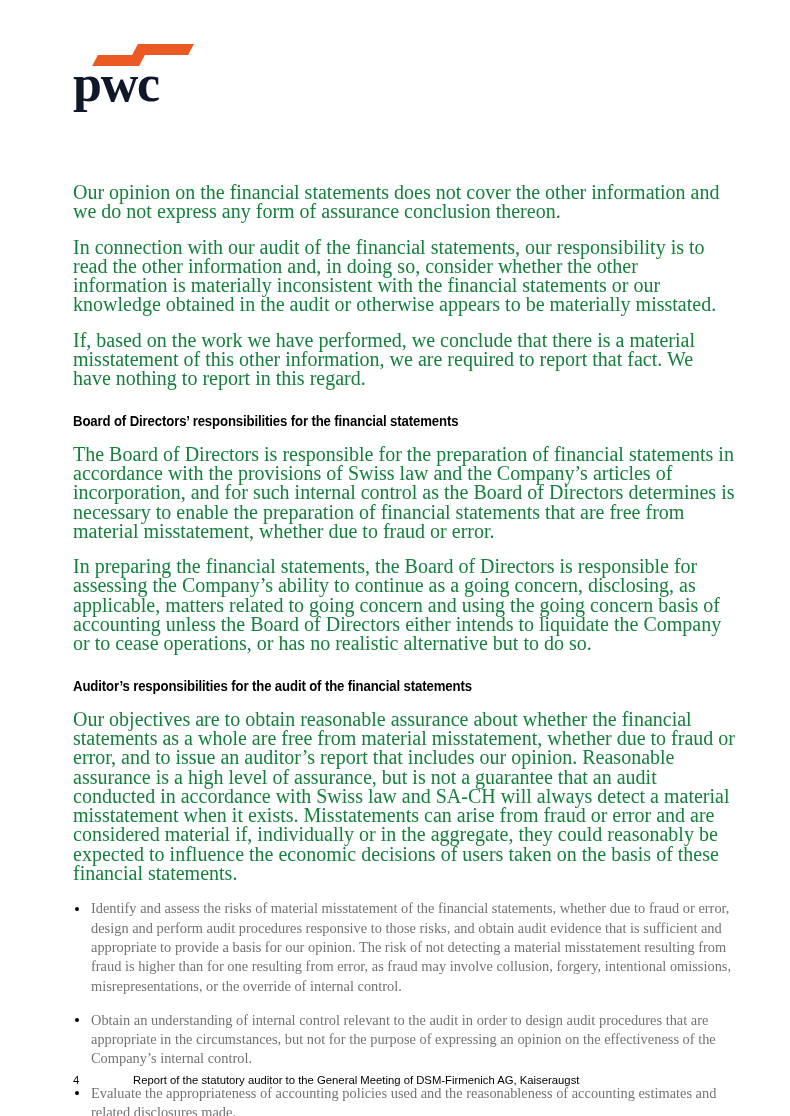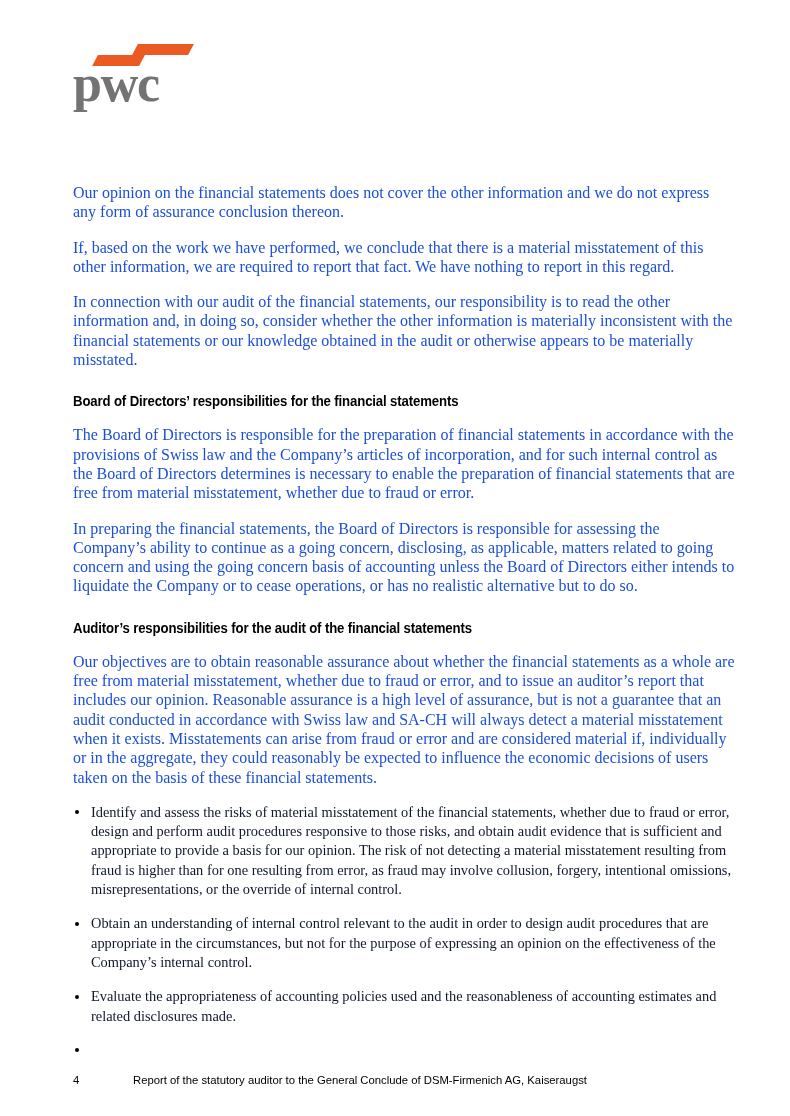--- a/index.html
+++ b/index.html
@@ -58,38 +58,38 @@
   }
   .logo-word {
     position: absolute;
     left: 0px;
     top: 16px;
     font-family: "Liberation Serif", "DejaVu Serif", serif;
     font-weight: bold;
     font-size: 52px;
     line-height: 52px;
     letter-spacing: -1.2px;
-    color: #737373;
+    color: #0f172a;
   }
 
   
   .content {
     position: absolute;
     left: 73px;
     top: 183px;
     width: 662px;
   }
 
   p.body-par {
     margin: 0 0 16px 0;
     font-family: "Liberation Serif", "DejaVu Serif", serif;
-    font-size: 16px;
+    font-size: 20px;
     line-height: 19.3px;
     text-align: left;
-    color: #1d4ed8;
+    color: #15803d;
   }
 
   h2.section-head {
     margin: 23px 0 15px 0;
     font-family: "Liberation Sans", "DejaVu Sans", sans-serif;
     font-weight: bold;
     font-size: 14.2px;
     line-height: 18px;
     letter-spacing: -0.15px;
     color: #000000;
@@ -102,21 +102,21 @@
     margin: 0;
     padding: 0;
   }
   ul.bullets li {
     position: relative;
     margin: 0 0 15px 0;
     padding-left: 18px;
     font-family: "Liberation Serif", "DejaVu Serif", serif;
     font-size: 14.4px;
     line-height: 19.3px;
-    color: #0f172a;
+    color: #737373;
   }
   ul.bullets li:last-child { margin-bottom: 0; }
   ul.bullets li .dot {
     position: absolute;
     left: 2px;
     top: 7.5px;
     width: 4px;
     height: 4px;
     border-radius: 50%;
     background: #000000;
@@ -155,37 +155,37 @@
     <div class="logo-marks">
       <div class="logo-bar logo-bar-left"></div>
       <div class="logo-bar logo-bar-right"></div>
     </div>
     <div class="logo-word">pwc</div>
   </div>
 
   <div class="content">
 
     <p class="body-par">Our opinion on the financial statements does not cover the other information and we do not express any form of assurance conclusion thereon.</p>
+    <p class="body-par">In connection with our audit of the financial statements, our responsibility is to read the other information and, in doing so, consider whether the other information is materially inconsistent with the financial statements or our knowledge obtained in the audit or otherwise appears to be materially misstated.</p>
     <p class="body-par">If, based on the work we have performed, we conclude that there is a material misstatement of this other information, we are required to report that fact. We have nothing to report in this regard.</p>
-    <p class="body-par">In connection with our audit of the financial statements, our responsibility is to read the other information and, in doing so, consider whether the other information is materially inconsistent with the financial statements or our knowledge obtained in the audit or otherwise appears to be materially misstated.</p>
 
     <h2 class="section-head">Board of Directors’ responsibilities for the financial statements</h2>
     <p class="body-par">The Board of Directors is responsible for the preparation of financial statements in accordance with the provisions of Swiss law and the Company’s articles of incorporation, and for such internal control as the Board of Directors determines is necessary to enable the preparation of financial statements that are free from material misstatement, whether due to fraud or error.</p>
     <p class="body-par">In preparing the financial statements, the Board of Directors is responsible for assessing the Company’s ability to continue as a going concern, disclosing, as applicable, matters related to going concern and using the going concern basis of accounting unless the Board of Directors either intends to liquidate the Company or to cease operations, or has no realistic alternative but to do so.</p>
 
     <h2 class="section-head">Auditor’s responsibilities for the audit of the financial statements</h2>
     <p class="body-par">Our objectives are to obtain reasonable assurance about whether the financial statements as a whole are free from material misstatement, whether due to fraud or error, and to issue an auditor’s report that includes our opinion. Reasonable assurance is a high level of assurance, but is not a guarantee that an audit conducted in accordance with Swiss law and SA-CH will always detect a material misstatement when it exists. Misstatements can arise from fraud or error and are considered material if, individually or in the aggregate, they could reasonably be expected to influence the economic decisions of users taken on the basis of these financial statements.</p>
 
     <ul class="bullets">
       <li><span class="dot"></span><span>Identify and assess the risks of material misstatement of the financial statements, whether due to fraud or error, design and perform audit procedures responsive to those risks, and obtain audit evidence that is sufficient and appropriate to provide a basis for our opinion. The risk of not detecting a material misstatement resulting from fraud is higher than for one resulting from error, as fraud may involve collusion, forgery, intentional omissions, misrepresentations, or the override of internal control.</span></li>
       <li><span class="dot"></span><span>Obtain an understanding of internal control relevant to the audit in order to design audit procedures that are appropriate in the circumstances, but not for the purpose of expressing an opinion on the effectiveness of the Company’s internal control.</span></li>
       <li><span class="dot"></span><span>Evaluate the appropriateness of accounting policies used and the reasonableness of accounting estimates and related disclosures made.</span></li>
       <li><span class="dot"></span></li>
     </ul>
 
   </div>
 
   <div class="footer">
     <span class="page-no">4</span>
-    <span class="footer-text">Report of the statutory auditor to the General Conclude of DSM-Firmenich AG, Kaiseraugst</span>
+    <span class="footer-text">Report of the statutory auditor to the General Meeting of DSM-Firmenich AG, Kaiseraugst</span>
   </div>
 
 </div>
 
 </body></html>

